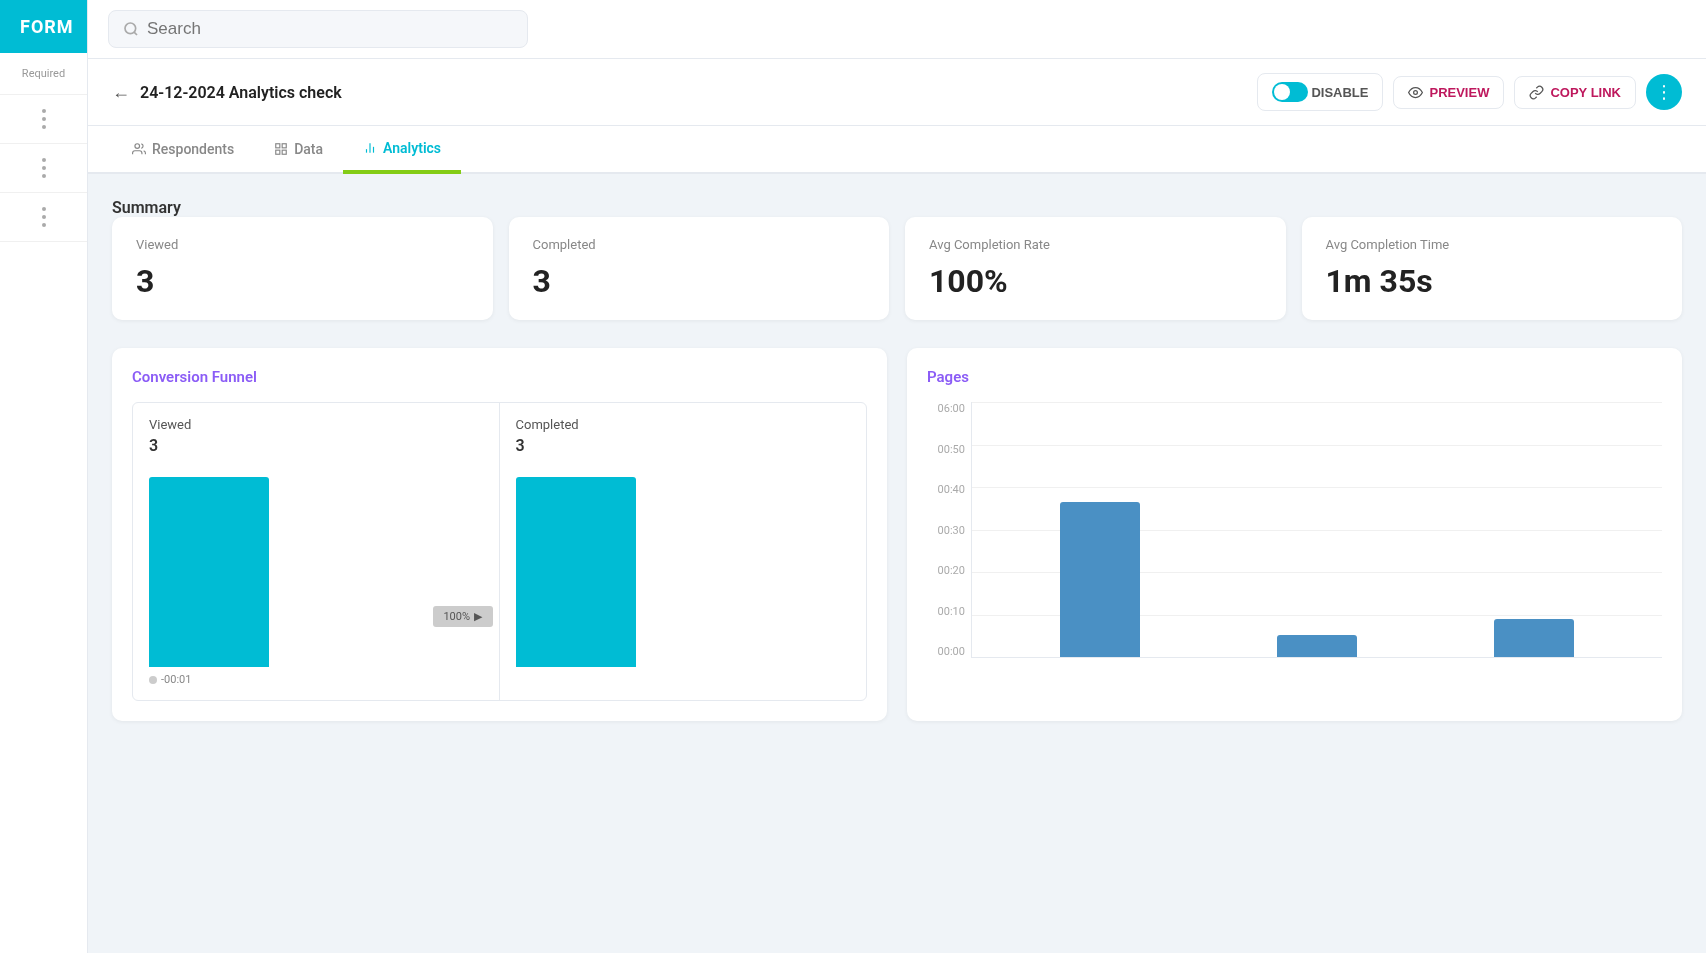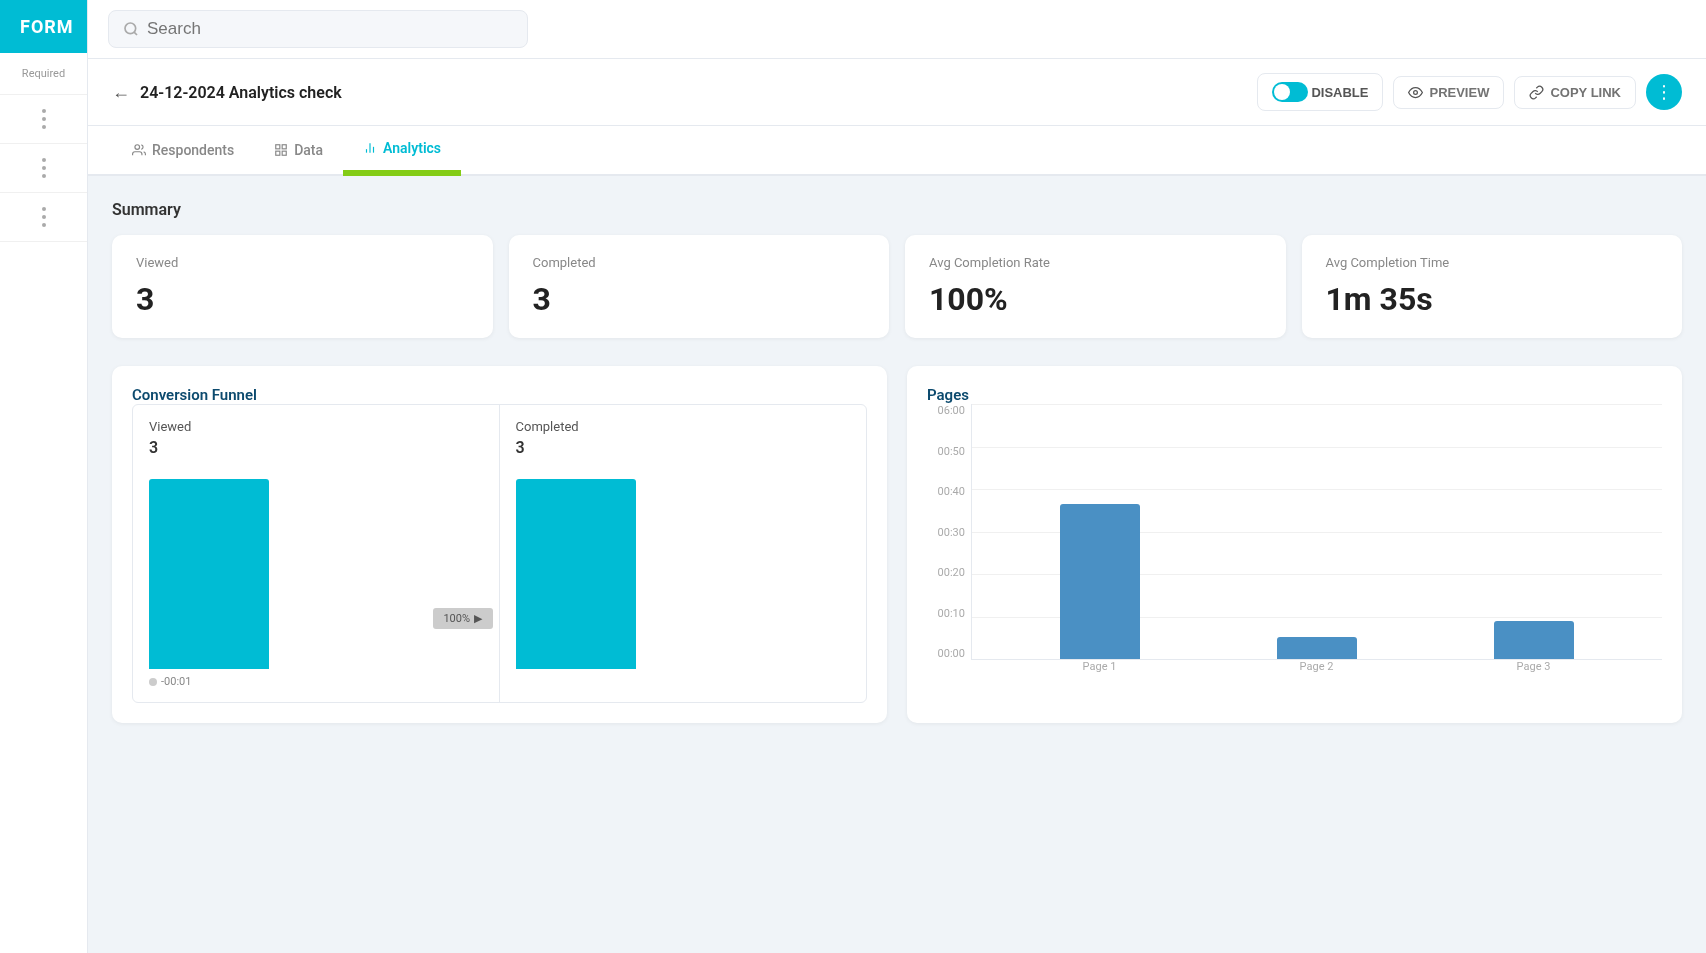--- a/index.html
+++ b/index.html
@@ -159,21 +159,21 @@
     .btn-preview, .btn-copy-link {
       display: flex;
       align-items: center;
       gap: 6px;
       background: #fff;
       border: 1.5px solid #e5e9ef;
       border-radius: 8px;
       padding: 8px 14px;
       font-size: 13px;
       font-weight: 600;
-      color: #737373;
+      color: #be185d;
       cursor: pointer;
     }
     .btn-more {
       width: 36px;
       height: 36px;
       background: #00bcd4;
       border-radius: 50%;
       display: flex;
       align-items: center;
       justify-content: center;
@@ -197,36 +197,35 @@
       color: #888;
       cursor: pointer;
       display: flex;
       align-items: center;
       gap: 6px;
       border-bottom: 2px solid transparent;
       margin-bottom: -2px;
     }
     .tab.active {
       color: #00bcd4;
-      border-bottom: 6px solid #84cc16;
+      border-bottom: 4px solid #84cc16;
       font-weight: 600;
     }
 
     
     .content {
       padding: 24px;
       flex: 1;
     }
 
     
     .section-title {
       font-size: 16px;
       font-weight: 600;
       color: #333;
-      margin-bottom: 16px;
     }
     .summary-cards {
       display: grid;
       grid-template-columns: repeat(4, 1fr);
       gap: 16px;
       margin-bottom: 28px;
     }
     .summary-card {
       background: #fff;
       border-radius: 10px;
@@ -254,21 +253,22 @@
     .funnel-section, .pages-section {
       background: #fff;
       border-radius: 10px;
       padding: 20px;
       box-shadow: 0 1px 4px rgba(0,0,0,0.06);
     }
 
     .funnel-title, .pages-title {
       font-size: 15px;
       font-weight: 600;
-      color: #0c4a6e;
+      color: #8b5cf6;
+      margin-bottom: 16px;
     }
 
     
     .funnel-bars {
       display: grid;
       grid-template-columns: 1fr 1fr;
       gap: 0;
       border: 1px solid #e5e9ef;
       border-radius: 6px;
       overflow: hidden;
@@ -526,23 +526,18 @@
 
             <div style="display:flex;flex-direction:column;align-items:center;z-index:1;">
               <div class="chart-bar" style="height: 22px; width:80px; background:#4a90c4;"></div>
             </div>
 
             <div style="display:flex;flex-direction:column;align-items:center;z-index:1;">
               <div class="chart-bar" style="height: 38px; width:80px; background:#4a90c4;"></div>
             </div>
           </div>
 
-          <div style="position:absolute; left:44px; right:0; bottom:0; height:24px; display:flex; justify-content:space-around; padding: 0 20px;">
-            <span style="font-size:11px;color:#aaa;text-align:center;">Page 1</span>
-            <span style="font-size:11px;color:#aaa;text-align:center;">Page 2</span>
-            <span style="font-size:11px;color:#aaa;text-align:center;">Page 3</span>
-          </div>
         </div>
       </div>
 
     </div>
   </div>
 </div>
 
 </body></html>

